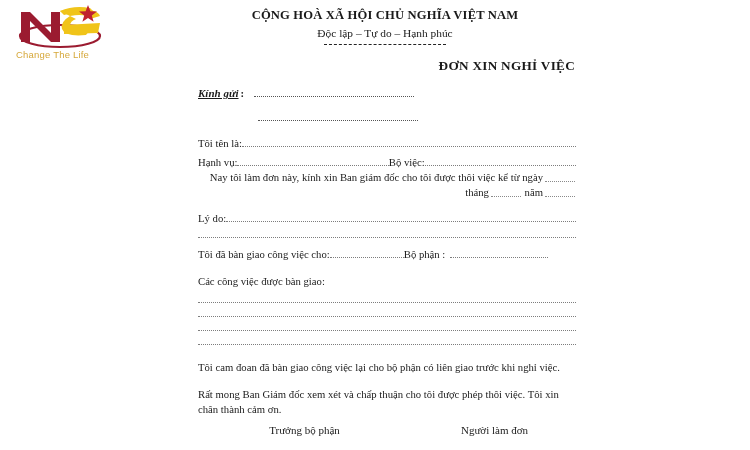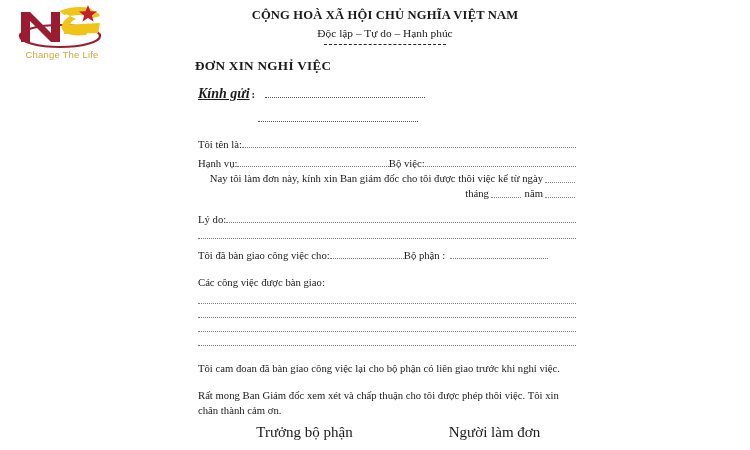--- a/index.html
+++ b/index.html
@@ -29,21 +29,21 @@
     position: relative;
     width: 104px;
     height: 48px;
   }
   #logo-svg { display: block; }
   #logo-tagline {
     position: absolute;
     left: 8px;
     top: 47px;
     width: 92px;
-    text-align: center;
+    text-align: left;
     font-family: "Liberation Sans", "DejaVu Sans", sans-serif;
     font-size: 9.5px;
     letter-spacing: .2px;
     color: #d6a83a;
     white-space: nowrap;
   }
 
   
   #header {
     position: absolute;
@@ -69,21 +69,21 @@
     margin: 3px auto 0 auto;
     width: 122px;
     border-top: 1.3px dashed #222;
     height: 0;
   }
   #doc-title {
     position: absolute;
     left: 195px;
     top: 58px;
     width: 380px;
-    text-align: left;
+    text-align: right;
     font-size: 13.2px;
     font-weight: bold;
     letter-spacing: .3px;
   }
 
   
   #body {
     position: absolute;
     left: 198px;
     top: 86px;
@@ -104,21 +104,21 @@
   
   #kinh-gui-row {
     display: flex;
     align-items: baseline;
     margin-bottom: 0;
   }
   #kinh-gui-label {
     font-weight: bold;
     font-style: italic;
     text-decoration: underline;
-    font-size: 14px;
+    font-size: 11px;
     white-space: nowrap;
     text-align: center;
   }
   #kinh-gui-colon {
     font-weight: bold;
     margin-left: 2px;
     margin-right: 10px;
   }
   .kg-dots { width: 160px; }
   #kinh-gui-row2 {
@@ -166,21 +166,21 @@
 
   .closing-para { margin-top: 15px; }
   .closing-para.second { margin-top: 12px; }
 
   
   #signature-row {
     position: absolute;
     left: 198px;
     top: 424px;
     width: 378px;
-    font-size: 15px;
+    font-size: 11px;
     display: flex;
   }
   #sig-left {
     width: 50%;
     text-align: center;
     padding-left: 24px;
     box-sizing: border-box;
   }
   #sig-right {
     width: 50%;

